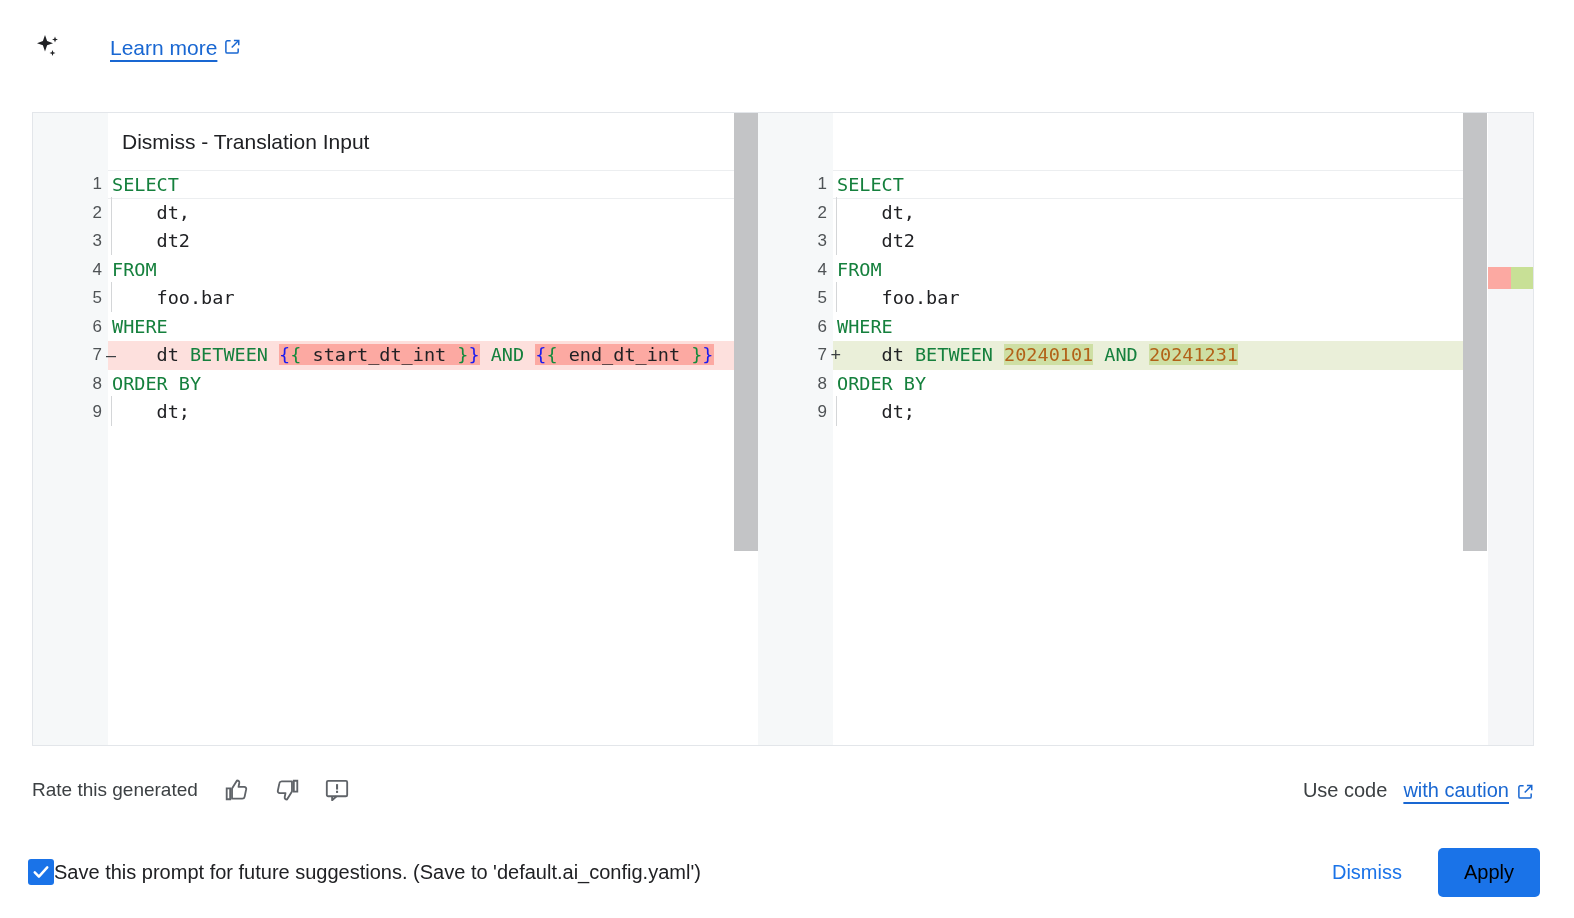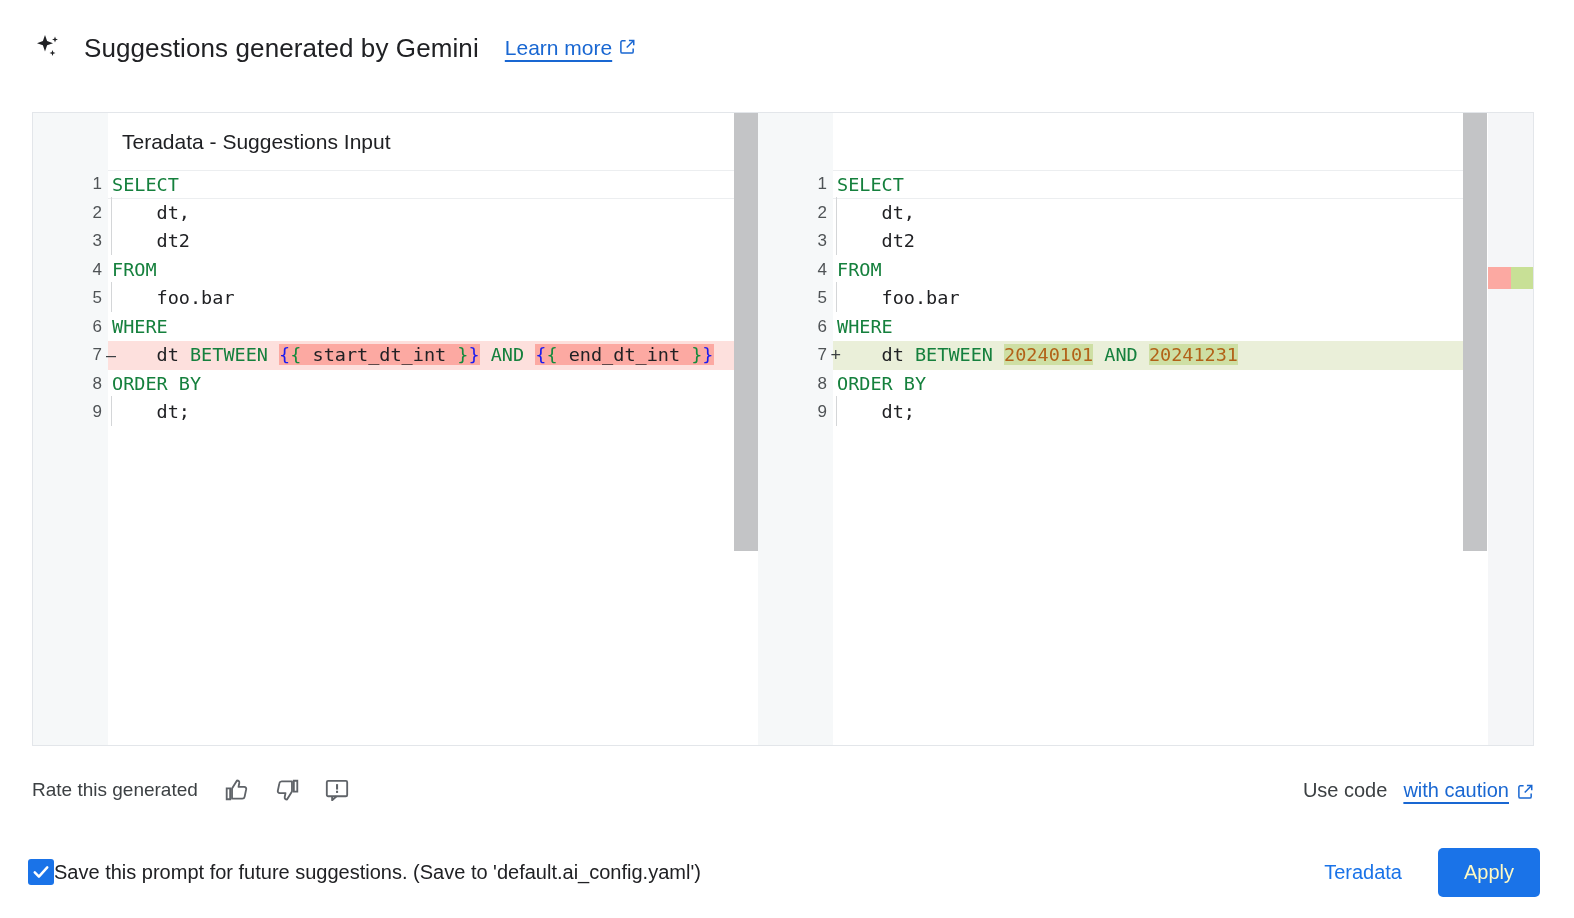--- a/index.html
+++ b/index.html
@@ -161,57 +161,56 @@
     flex: 0 0 auto;
   }
   .cbox svg { display: block; }
   .cbox-label { font-size: 20px; color: #202124; }
   .btn-dismiss {
     margin-left: auto; color: #1a73e8; font-size: 20px; background: none; border: none;
     padding: 10px 18px; cursor: pointer; font-family: "Liberation Sans", sans-serif;
     border-radius: 4px;
   }
   .btn-apply {
-    margin-left: 18px; background: #1a73e8; color: #fef9c3; font-size: 20px;
+    margin-left: 18px; background: #1a73e8; color: #000000; font-size: 20px;
     border: none; border-radius: 5px; padding: 13px 26px; cursor: pointer;
     font-family: "Liberation Sans", sans-serif;
   }
 </style>
 </head>
 <body>
 
 <div class="page">
 
   <div class="gem-header">
     <span class="spark-icon">
       <svg viewBox="0 0 34 34" width="34" height="34" aria-hidden="true">
         <path d="M13 4 L15.1 10.1 L21 12.2 L15.1 14.3 L13 20.4 L10.9 14.3 L5 12.2 L10.9 10.1 Z" fill="#202124"></path>
         <path d="M23 5.5 L23.8 7.7 L26 8.5 L23.8 9.3 L23 11.5 L22.2 9.3 L20 8.5 L22.2 7.7 Z" fill="#202124"></path>
         <path d="M20.5 19 L21.3 21.2 L23.5 22 L21.3 22.8 L20.5 25 L19.7 22.8 L17.5 22 L19.7 21.2 Z" fill="#202124"></path>
       </svg>
     </span>
-    <span class="gem-title">Suggestions generated by Gemini</span>
     <span class="learn-more">
       <span class="lm-text">Learn more</span>
       <span class="ext-icon">
         <svg viewBox="0 0 18 18" width="17" height="17" aria-hidden="true">
           <path d="M7 3 H3.5 A1.5 1.5 0 0 0 2 4.5 V14.5 A1.5 1.5 0 0 0 3.5 16 H13.5 A1.5 1.5 0 0 0 15 14.5 V11" fill="none" stroke="#1967d2" stroke-width="1.6"></path>
           <path d="M10.5 2.6 H15.6 V7.7" fill="none" stroke="#1967d2" stroke-width="1.6"></path>
           <path d="M15.2 3 L8.2 10" fill="none" stroke="#1967d2" stroke-width="1.6"></path>
         </svg>
       </span>
     </span>
   </div>
 
   <div class="editor-shell">
 
     <div class="pane pane-left">
       <div class="pane-header">
         <div class="hdr-gutter"></div>
-        <div class="hdr-title">Teradata - Suggestions Input</div>
+        <div class="hdr-title">Dismiss - Translation Input</div>
       </div>
       <div class="code-area">
         <div class="gutter-bg"></div>
         <div class="code-lines" id="left-lines">
             <div class="cl current">
               <div class="ln">1</div>
               <div class="ctext"><span class="kw">SELECT</span></div>
             </div>
             <div class="cl indent">
               <div class="ln">2</div>
@@ -349,17 +348,17 @@
     </span>
   </div>
 
   <div class="bottom-row">
     <span class="cbox">
       <svg viewBox="0 0 24 24" width="20" height="20" aria-hidden="true">
         <path d="M4.5 12.5 L9.5 17.5 L19.5 6.5" fill="none" stroke="#ffffff" stroke-width="3" stroke-linecap="round" stroke-linejoin="round"></path>
       </svg>
     </span>
     <span class="cbox-label">Save this prompt for future suggestions. (Save to 'default.ai_config.yaml')</span>
-    <button class="btn-dismiss">Teradata</button>
+    <button class="btn-dismiss">Dismiss</button>
     <button class="btn-apply">Apply</button>
   </div>
 
 </div>
 
 </body></html>

